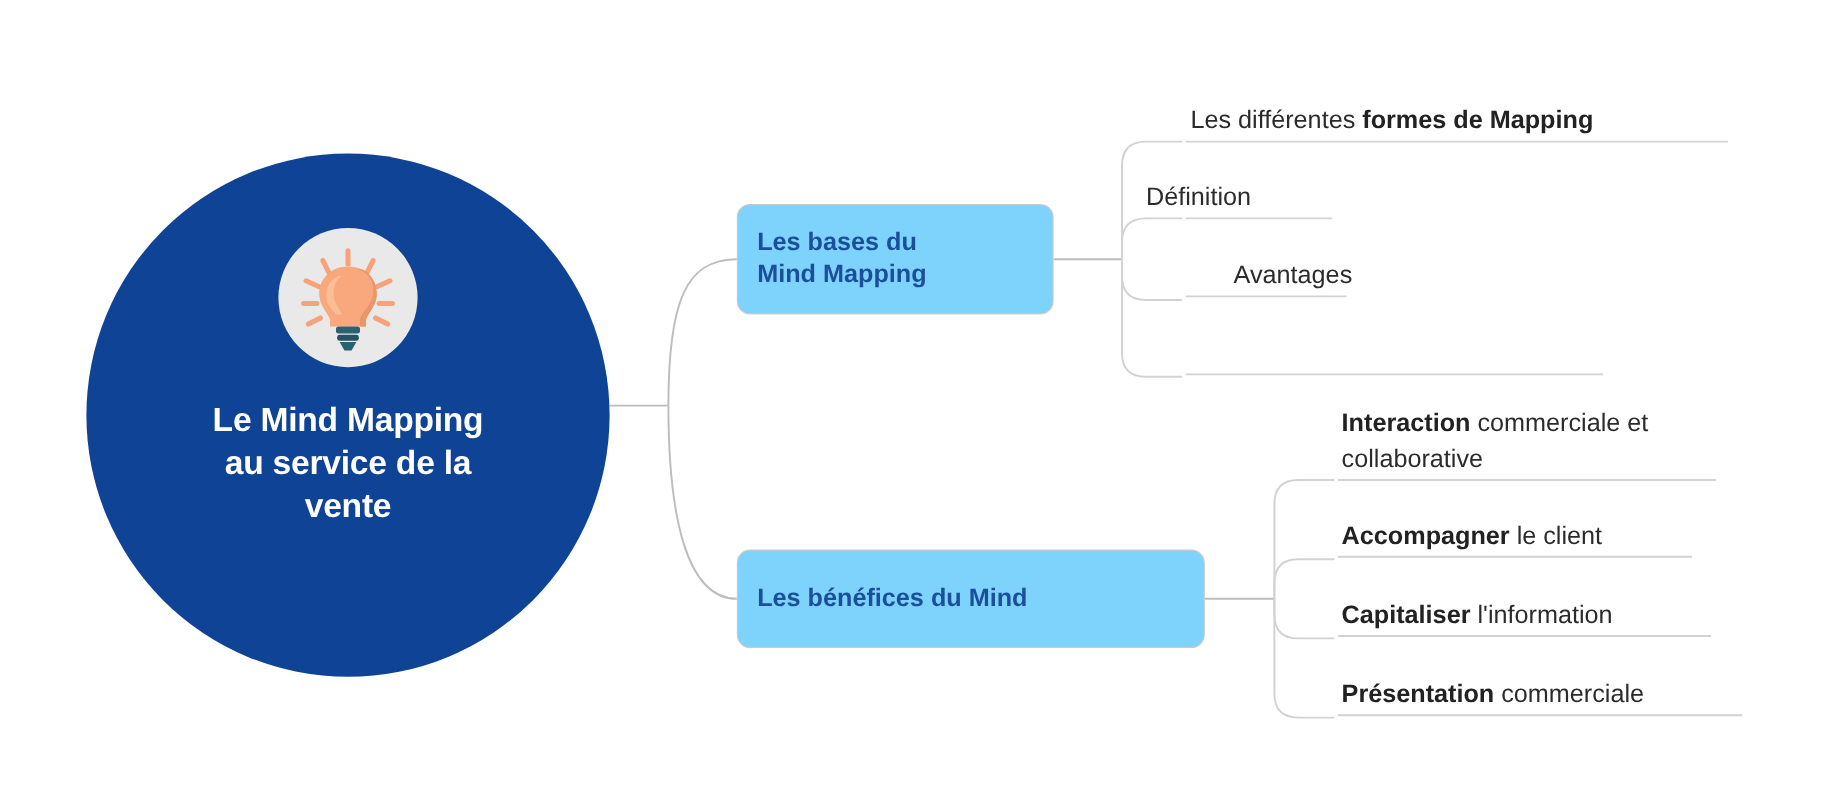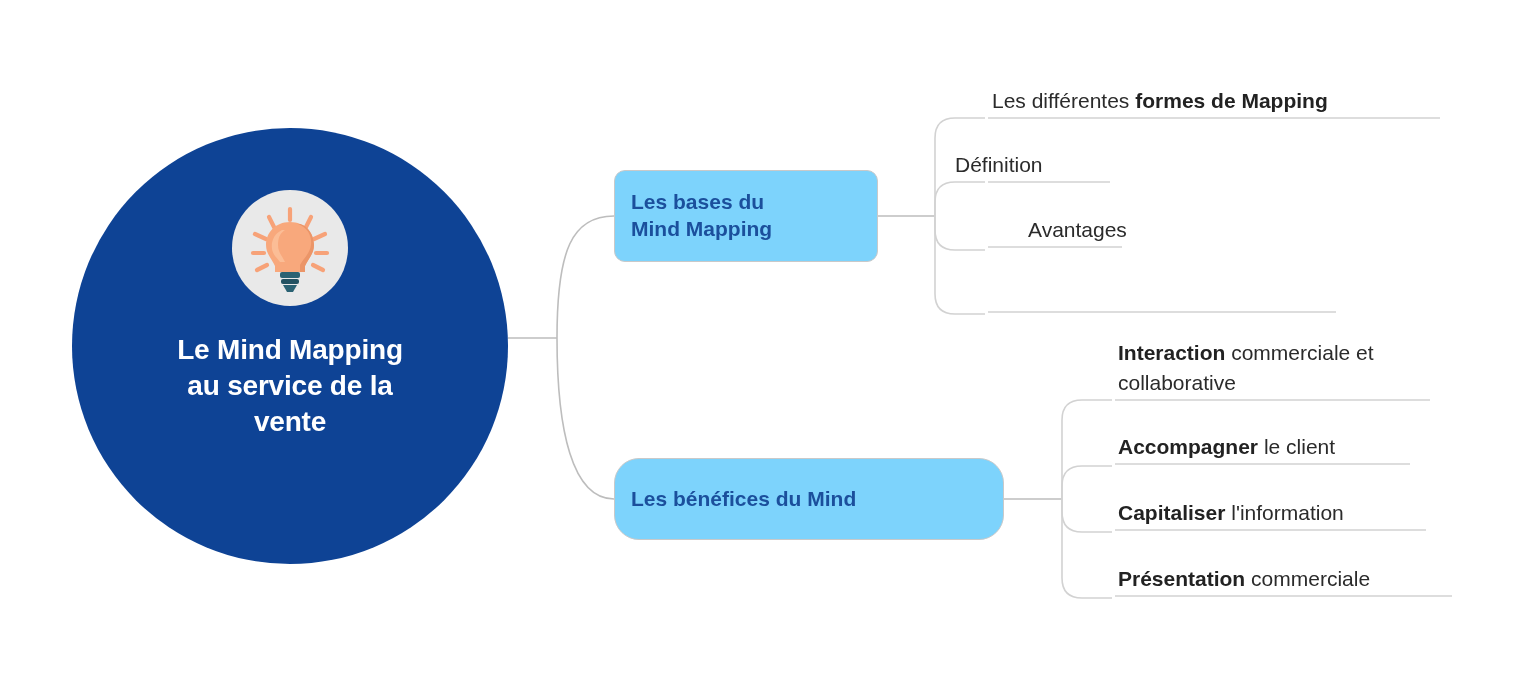--- a/index.html
+++ b/index.html
@@ -95,21 +95,20 @@
     left: 614px;
     top: 170px;
     width: 264px;
     height: 92px;
   }
   #branch-box-2 {
     left: 614px;
     top: 458px;
     width: 390px;
     height: 82px;
-    border-radius: 25px;
   }
 
   
   .leaf {
     position: absolute;
     color: #2b2b2b;
     font-size: 21px;
     line-height: 1.42;
     white-space: nowrap;
   }

